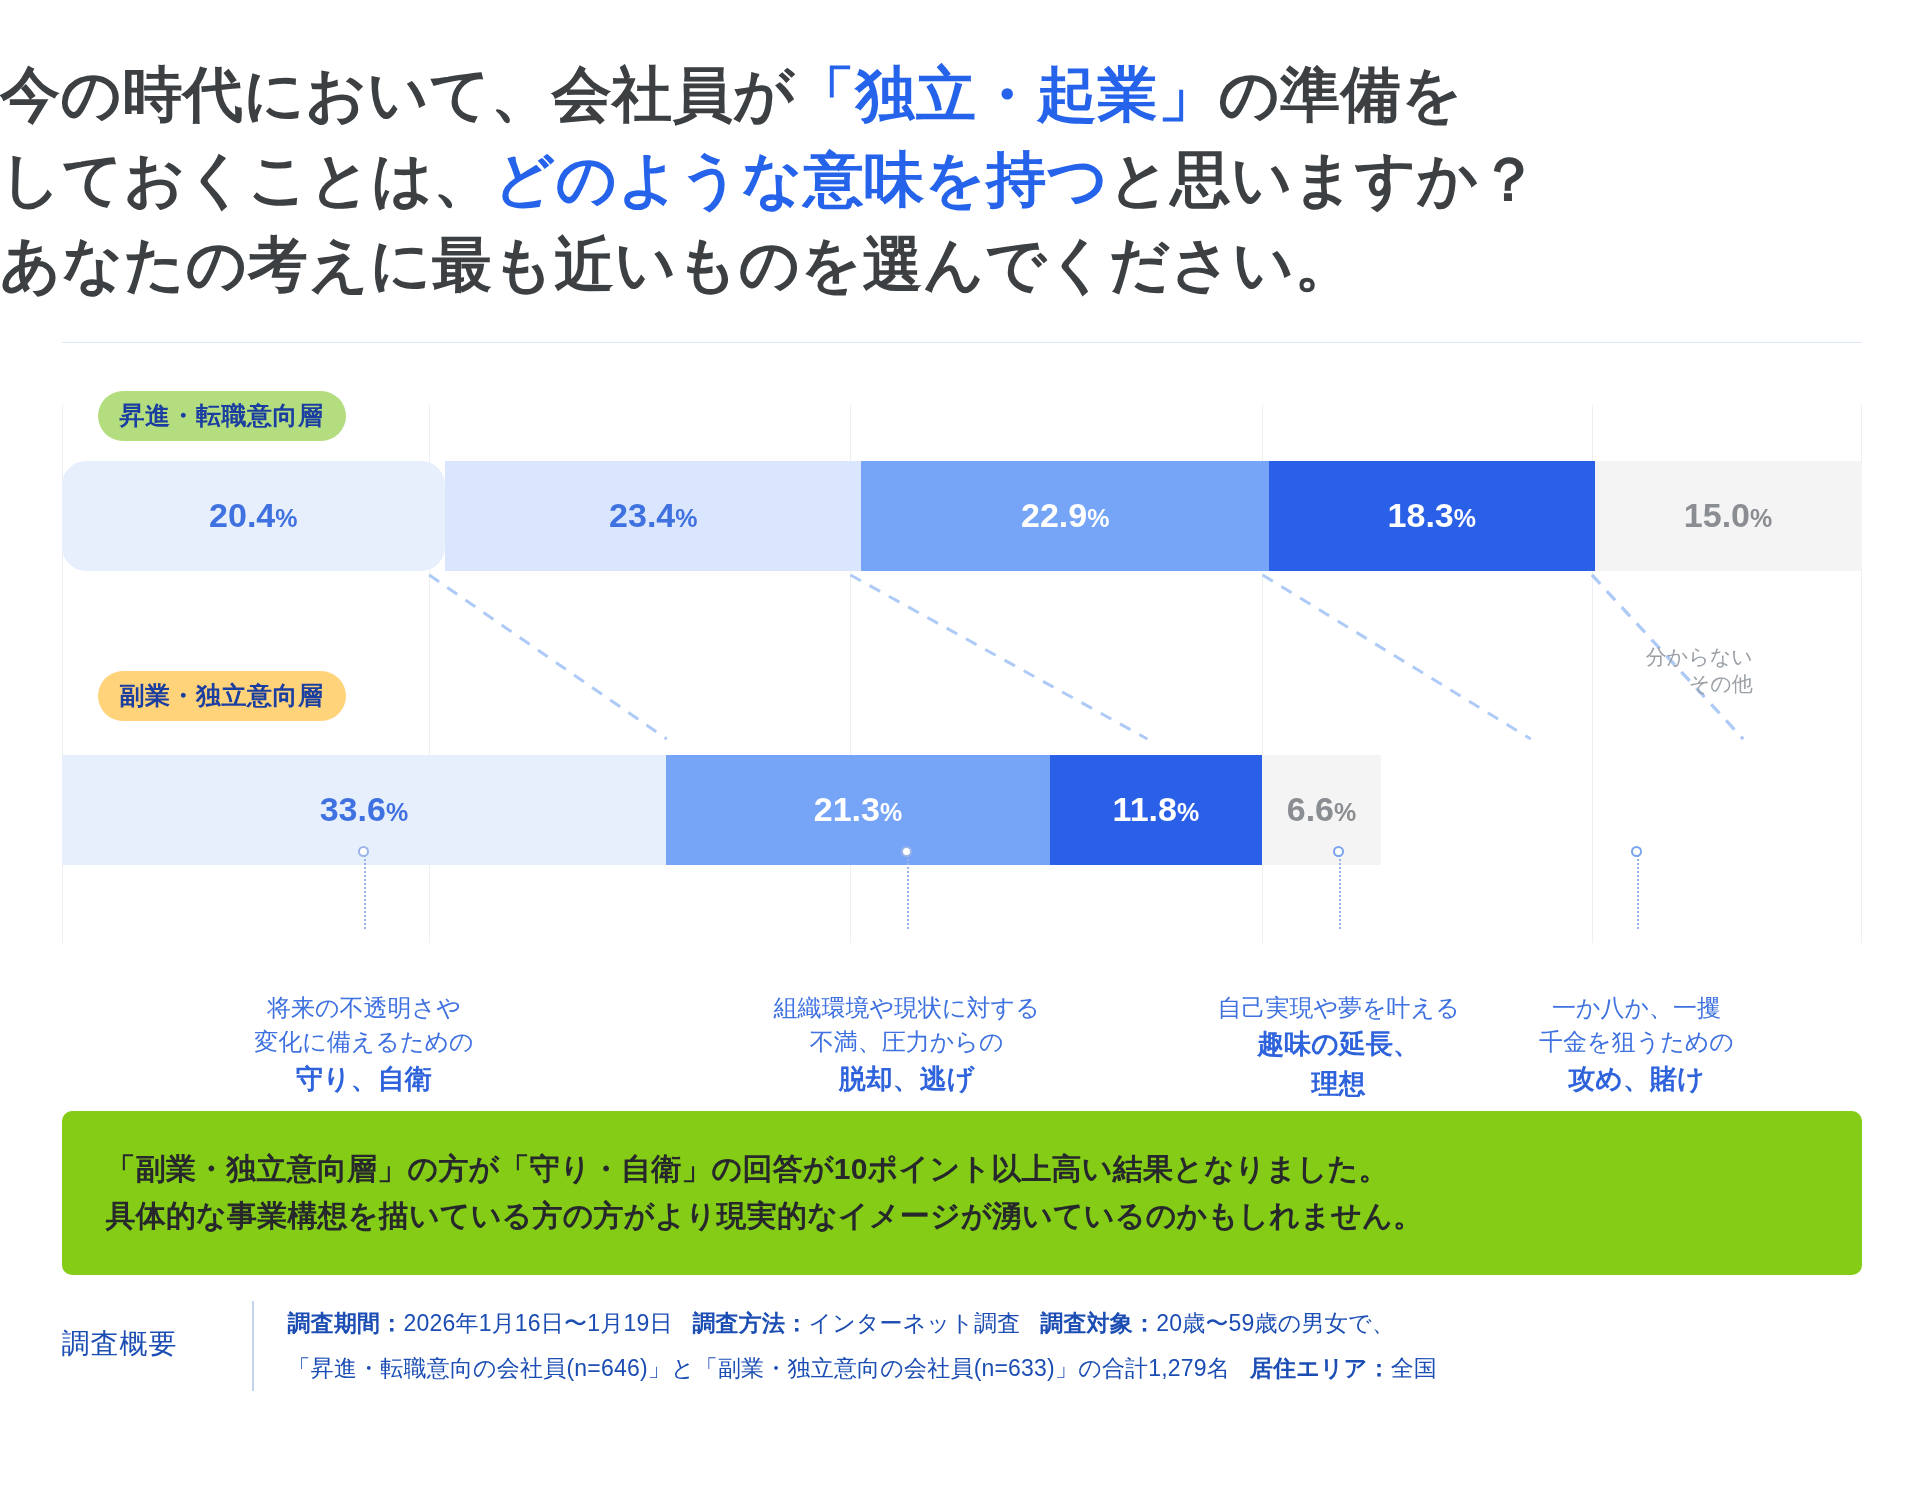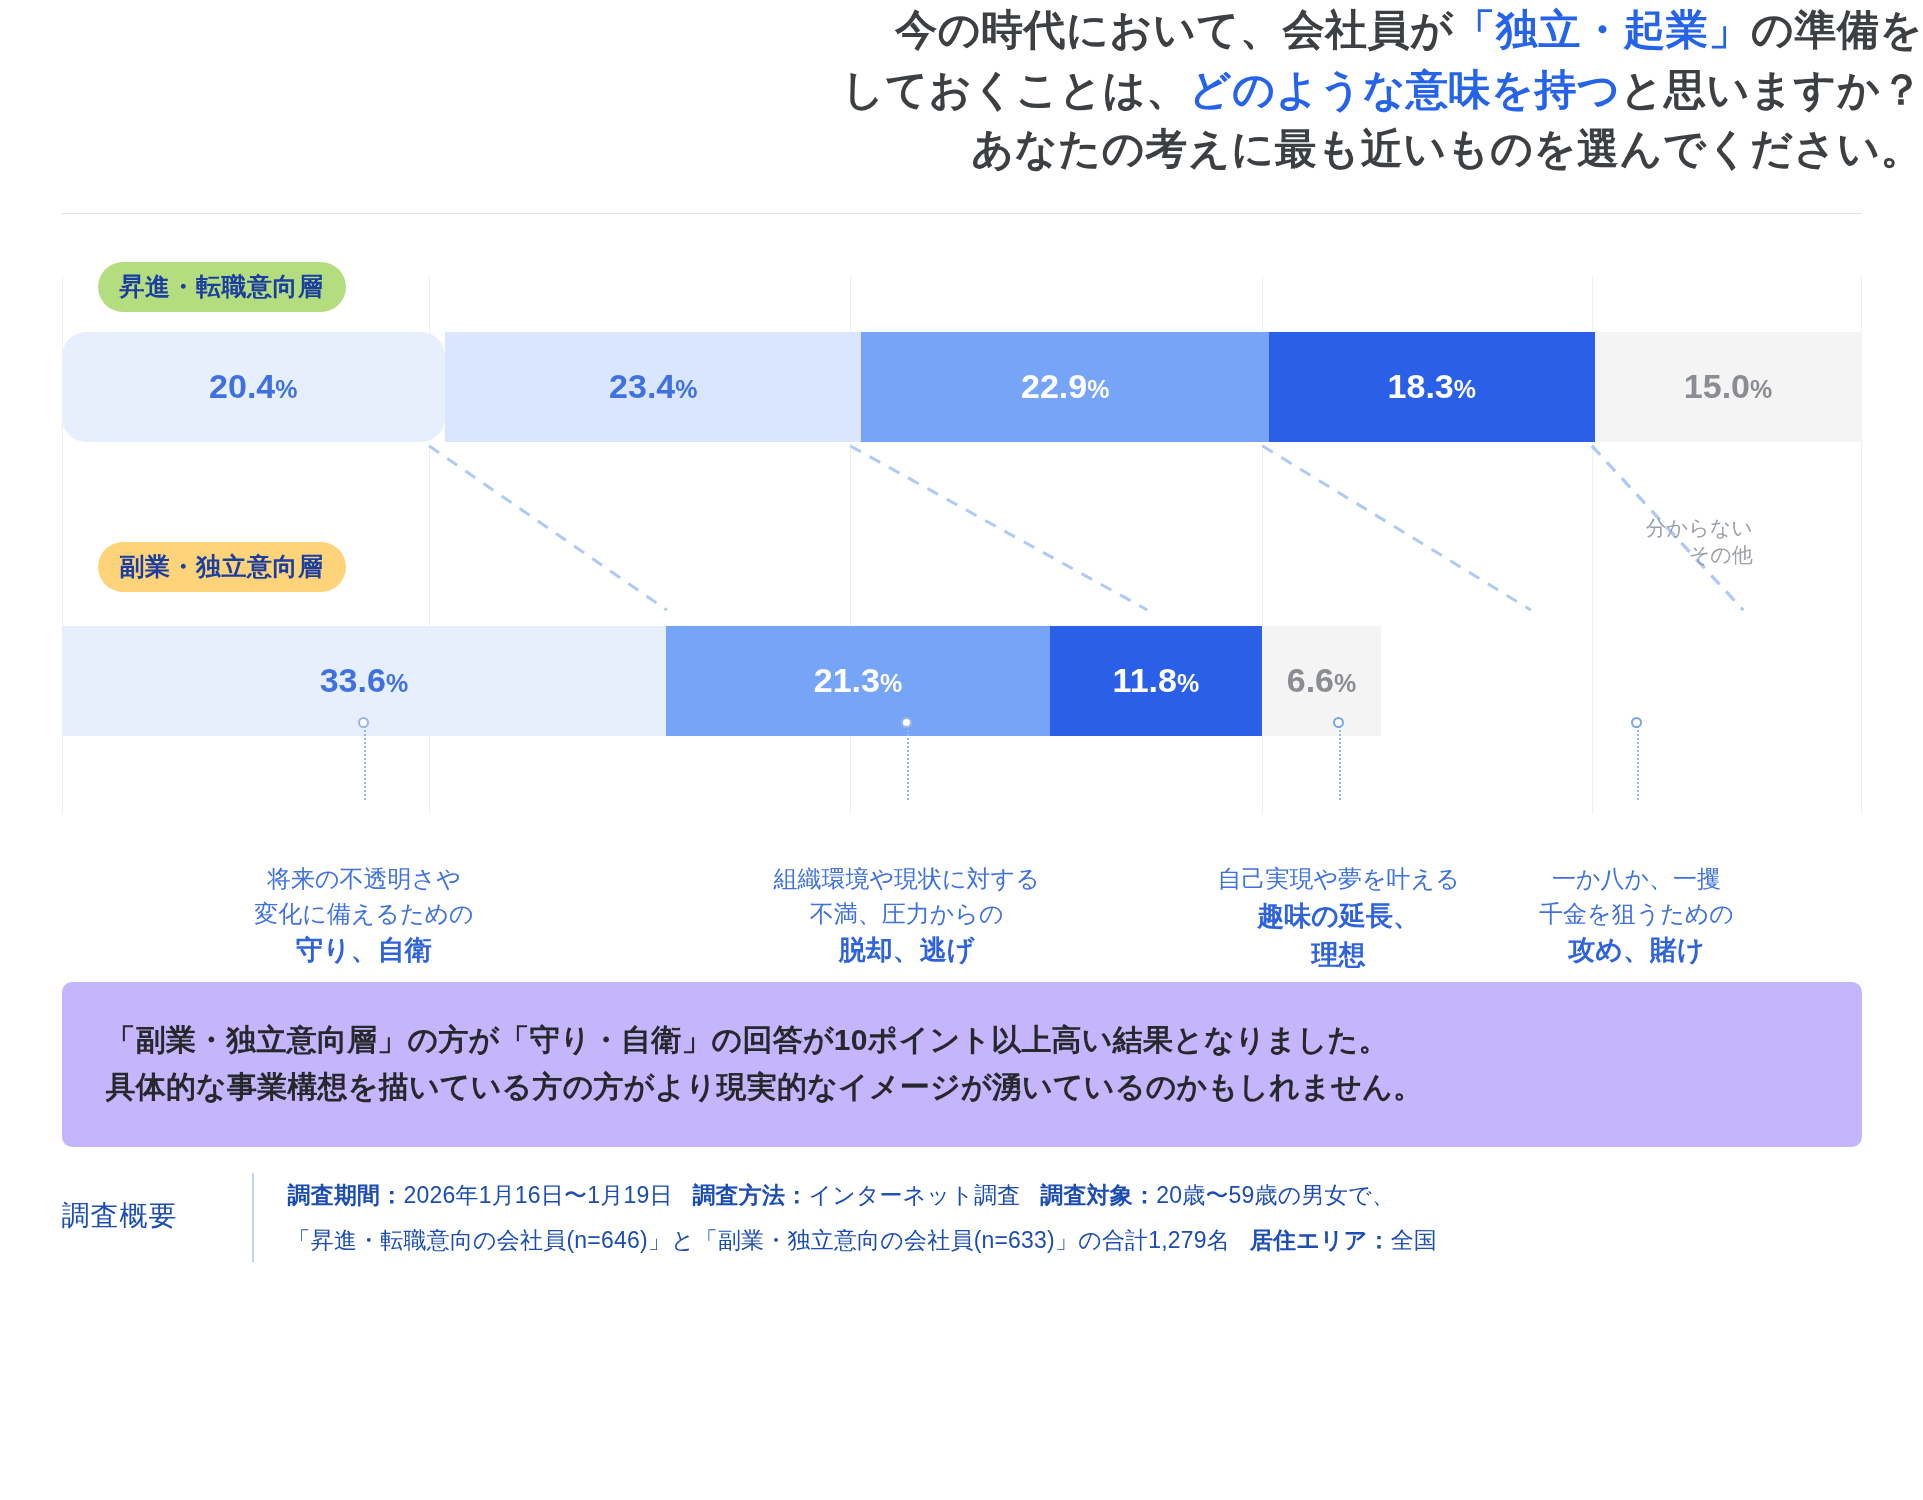--- a/index.html
+++ b/index.html
@@ -8,24 +8,25 @@
     width: 1923px;
     height: 1500px;
     background: #ffffff;
     font-family: "Liberation Sans", "DejaVu Sans", sans-serif;
     overflow: hidden;
     position: relative;
   }
 
   
   .title-block {
-    text-align: right;
+    padding-top: 52px;
+    text-align: left;
     color: #3c4043;
     font-weight: bold;
-    font-size: 42px;
+    font-size: 60px;
     line-height: 1.42;
     letter-spacing: 0.5px;
   }
   .title-line { white-space: nowrap; }
   .hl { color: #2563eb; }
 
   .title-rule {
     width: 1800px;
     height: 1px;
     background: #dfe6f3;
@@ -149,21 +150,21 @@
     font-size: 21px;
     line-height: 1.3;
     text-align: right;
     font-weight: 500;
   }
 
   
   .summary {
     width: 1800px;
     margin: 18px auto 0 auto;
-    background: #c4b5fd;
+    background: #84cc16;
     border-radius: 10px;
     padding: 34px 64px 36px 44px;
     color: #26282c;
     font-size: 30px;
     font-weight: bold;
     line-height: 1.58;
     letter-spacing: 0.2px;
   }
 
   

